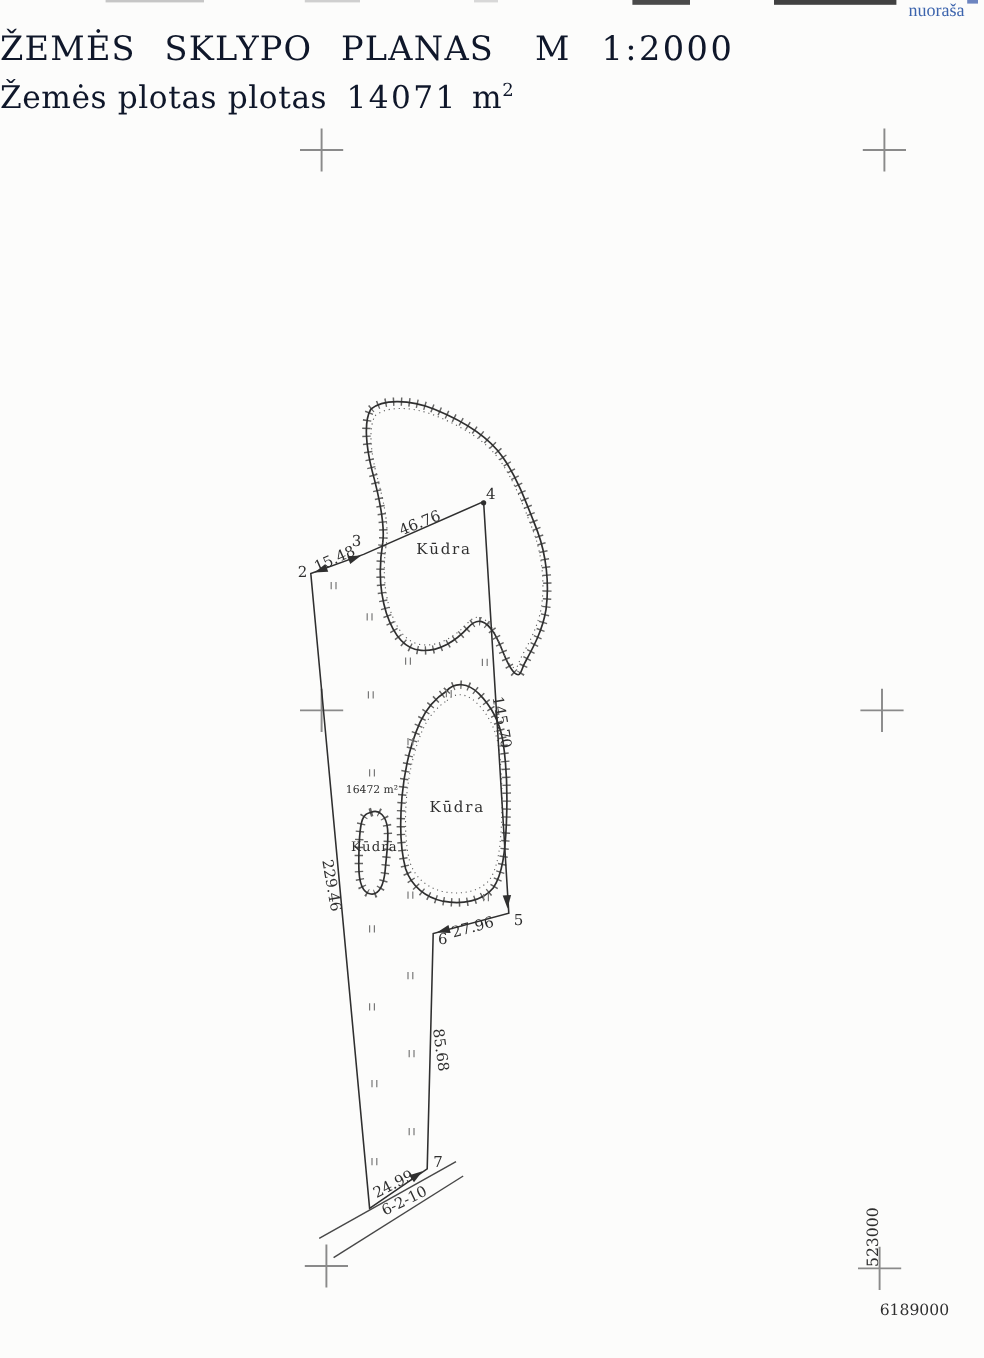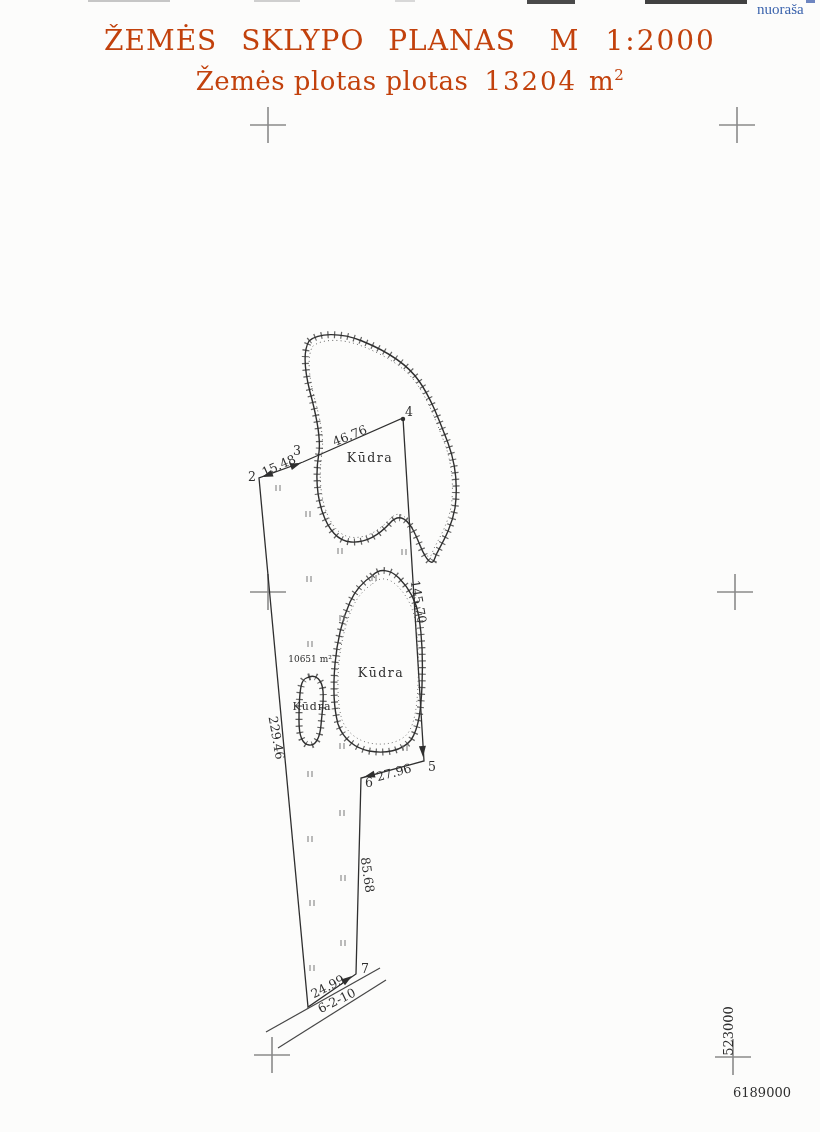--- a/index.html
+++ b/index.html
@@ -20,22 +20,22 @@
   .boundary{fill:none;stroke:var(--ink);stroke-width:1.3;}
   .roadline{stroke:#474747;stroke-width:1.2;}
   .cross{stroke:var(--grid-gray);stroke-width:1.6;fill:none;}
   .wetland{stroke:#787878;stroke-width:1;fill:none;}
   .arrow{fill:var(--ink);}
   .lbl{
     position:absolute;white-space:nowrap;color:var(--ink);
     transform:translate(-50%,-50%);line-height:1;
   }
   .header{
-    position:absolute;top:24px;left:0;width:100%;text-align:center;
-    color:#c2410c;
+    position:absolute;top:24px;left:0;width:100%;text-align:left;
+    color:#0f172a;
   }
   .title-line{font-size:28px;letter-spacing:1px;word-spacing:14px;}
   .title-scale{margin-left:34px;letter-spacing:2px;}
   .subtitle-line{font-size:26px;margin-top:9px;letter-spacing:.5px;}
   .subtitle-value{margin-left:16px;letter-spacing:2px;}
   .subtitle-unit{margin-left:12px;}
   .subtitle-line sup{font-size:15px;}
   .stamp{
     position:absolute;top:1px;left:757px;font-size:15px;
     font-family:"Liberation Serif",serif;color:var(--stamp-blue);
@@ -113,21 +113,21 @@
     </g>
   </svg>
 
   <div class="stamp">nuoraša</div>
 
   <div class="header">
     <div class="title-line">
       <span>ŽEMĖS SKLYPO PLANAS</span><span class="title-scale">M 1:2000</span>
     </div>
     <div class="subtitle-line">
-      <span>Žemės plotas plotas</span><span class="subtitle-value">13204</span><span class="subtitle-unit"><span>m</span><sup>2</sup></span>
+      <span>Žemės plotas plotas</span><span class="subtitle-value">14071</span><span class="subtitle-unit"><span>m</span><sup>2</sup></span>
     </div>
   </div>
 
   <div class="lbl" style="left:252px;top:477px;font-size:12.5px">2</div>
   <div class="lbl" style="left:297px;top:451px;font-size:12.5px">3</div>
   <div class="lbl" style="left:409px;top:412px;font-size:12.5px">4</div>
   <div class="lbl" style="left:432px;top:767px;font-size:12.5px">5</div>
   <div class="lbl" style="left:369px;top:783px;font-size:12.5px">6</div>
   <div class="lbl" style="left:365px;top:969px;font-size:12.5px">7</div>
 
@@ -136,20 +136,20 @@
   <div class="lbl" style="left:418px;top:602px;font-size:12.5px;transform:translate(-50%,-50%) rotate(80deg)">145.70</div>
   <div class="lbl" style="left:394px;top:773px;font-size:12.5px;transform:translate(-50%,-50%) rotate(-15deg)">27.96</div>
   <div class="lbl" style="left:367px;top:875px;font-size:12.5px;transform:translate(-50%,-50%) rotate(82deg)">85.68</div>
   <div class="lbl" style="left:328px;top:987px;font-size:12.5px;transform:translate(-50%,-50%) rotate(-27deg)">24.99</div>
   <div class="lbl" style="left:276px;top:738px;font-size:12.5px;transform:translate(-50%,-50%) rotate(80deg)">229.46</div>
 
   <div class="lbl" style="left:370px;top:458px;font-size:12.5px;letter-spacing:1.5px">Kūdra</div>
   <div class="lbl" style="left:381px;top:673px;font-size:12.5px;letter-spacing:1.5px">Kūdra</div>
   <div class="lbl" style="left:312px;top:706px;font-size:11px;letter-spacing:1px">Kūdra</div>
 
-  <div class="lbl" style="left:310px;top:659px;font-size:9px">10651 m²</div>
+  <div class="lbl" style="left:310px;top:659px;font-size:9px">16472 m²</div>
 
   <div class="lbl" style="left:337px;top:1001px;font-size:12.5px;transform:translate(-50%,-50%) rotate(-26deg)">6-2-10</div>
 
   <div class="lbl" style="left:728px;top:1031px;font-size:13px;transform:translate(-50%,-50%) rotate(-90deg)">523000</div>
   <div class="lbl" style="left:762px;top:1092px;font-size:13px">6189000</div>
 
 </div>
 
 </body></html>

